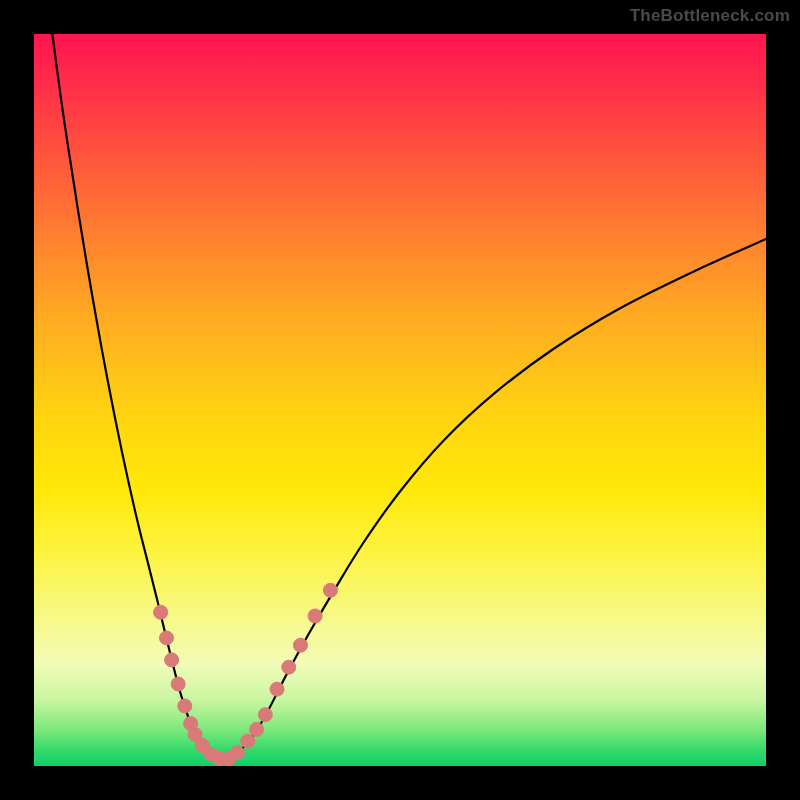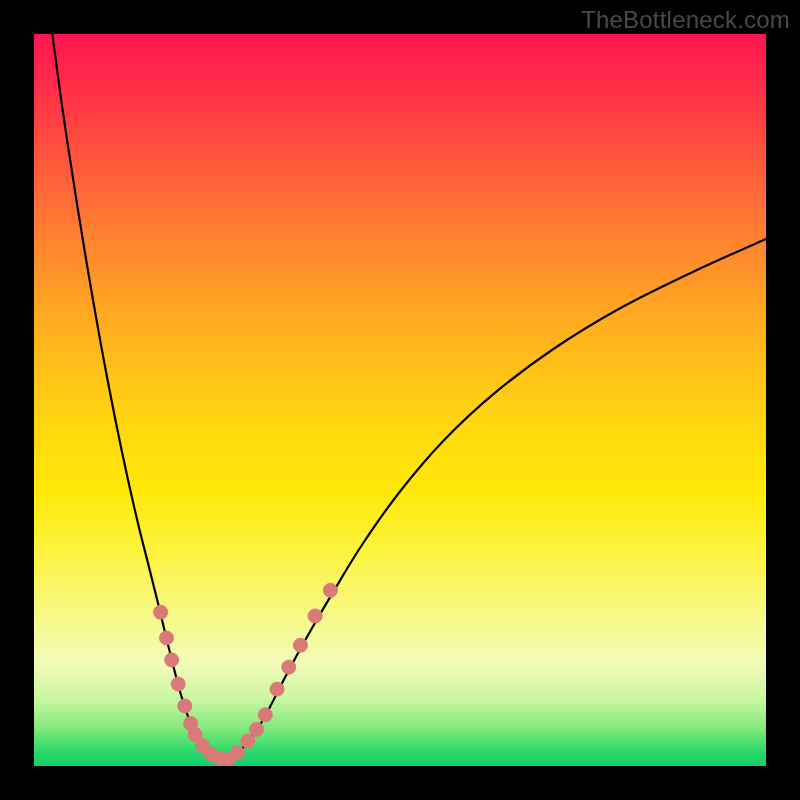--- a/index.html
+++ b/index.html
@@ -42,22 +42,22 @@
       #7ee87b 95%,
       #2fd96a 98%,
       #0fd067 100%
     );
   }
   .watermark {
     position: absolute;
     top: 6px;
     right: 10px;
     color: #4a4a4a;
-    font-size: 24px;
-    font-weight: 400;
+    font-size: 17px;
+    font-weight: 700;
     letter-spacing: 0.2px;
     user-select: none;
   }
   svg.curve {
     position: absolute;
     left: 0;
     top: 0;
     width: 732px;
     height: 732px;
     overflow: visible;

